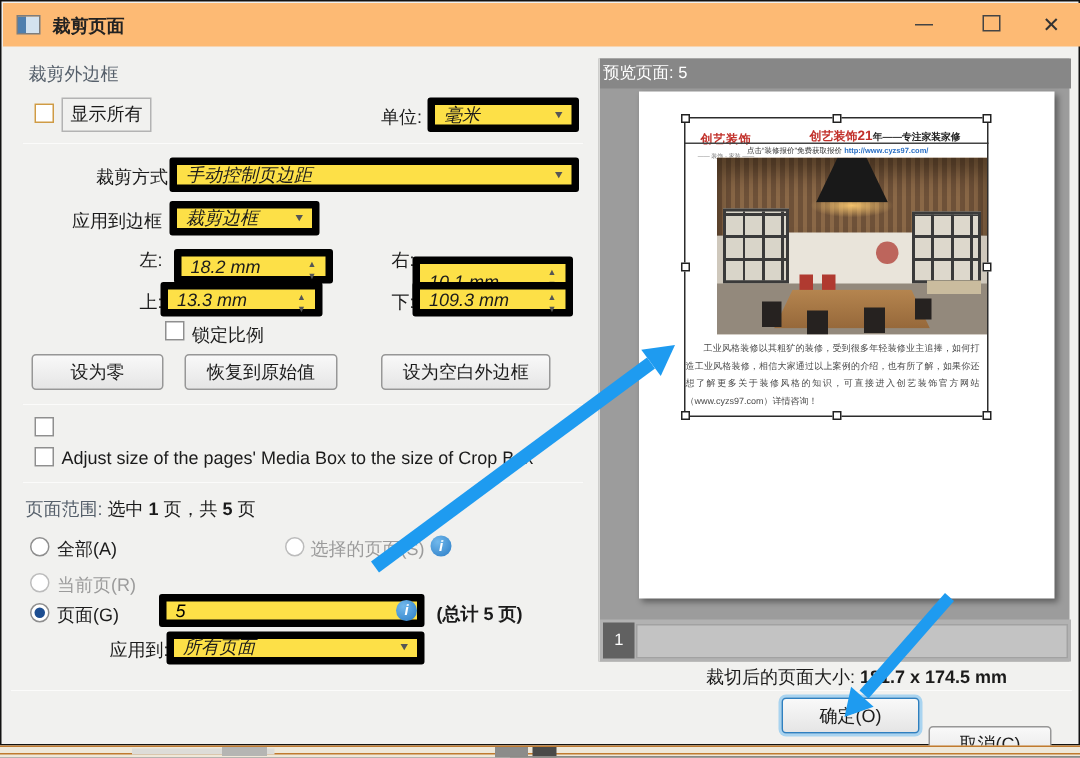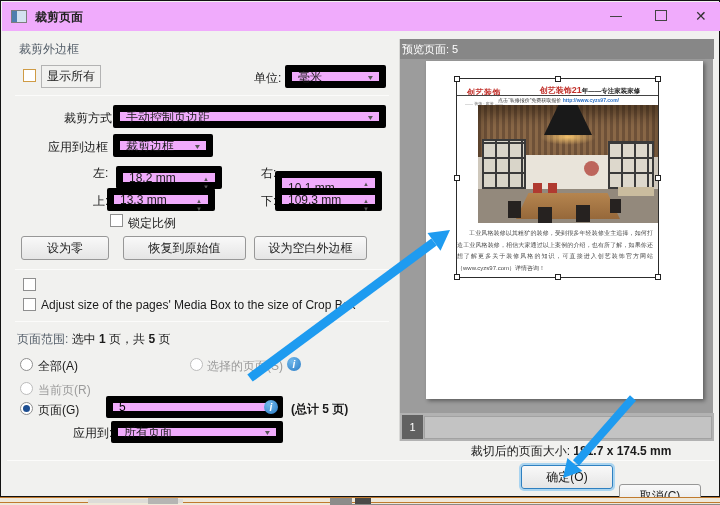--- a/index.html
+++ b/index.html
@@ -1,26 +1,26 @@
 <!DOCTYPE html>
 <html><head>
 <meta charset="utf-8">
 <style>
   html,body{margin:0;padding:0;background:#888;}
   #screen{position:relative;width:720px;height:505px;overflow:hidden;
     font-family:"Liberation Sans","DejaVu Sans",sans-serif;font-size:12px;color:#1b1b1b;}
   .abs{position:absolute;box-sizing:border-box;}
   #dialog{left:0;top:0;width:720px;height:497px;background:#f1f1ef;border:1px solid #121212;}
-  #titlebar{left:1px;top:1px;width:718px;height:29px;background:#f0abfc;}
+  #titlebar{left:1px;top:1px;width:718px;height:29px;background:#fdba74;}
   .wtitle{font-weight:bold;color:#222;}
   .gtitle{color:#56606b;white-space:nowrap;}
   .lbl{white-space:nowrap;color:#1b1b1b;}
   .dis{color:#9b9b9b;}
   .sep{height:1px;background:#dcdcda;border-bottom:1px solid #fbfbfa;}
-  .ddl,.spin,.tbox{background:#f0abfc;border:7px solid #000000;border-radius:2px;}
+  .ddl,.spin,.tbox{background:#fde047;border:5px solid #000000;border-radius:2px;font-style:italic;}
   .ddl .val,.spin .val{position:absolute;left:6px;top:50%;transform:translateY(-50%);white-space:nowrap;}
   .arr{position:absolute;right:5px;top:50%;transform:translateY(-50%) scaleX(1.2);font-size:7px;color:#555;}
   .ud{position:absolute;right:4px;top:2px;width:10px;font-size:6px;color:#555;line-height:8px;text-align:center;}
   .chk{width:13px;height:13px;background:#fff;border:1px solid #8f8f8f;}
   .radio{width:13px;height:13px;background:#fff;border:1px solid #8f8f8f;border-radius:50%;}
   .radio.rdis{border-color:#bcbcbc;}
   .radio.sel::after{content:"";position:absolute;left:2px;top:2px;width:7px;height:7px;border-radius:50%;background:#1d4e91;}
   .btn{background:linear-gradient(#f9f9f9,#e5e5e5);border:1px solid #979797;border-radius:3px;
        display:flex;align-items:center;justify-content:center;color:#1b1b1b;font-size:12px;cursor:default;
        font-family:"Liberation Sans","DejaVu Sans",sans-serif;padding:0;}
@@ -96,21 +96,21 @@
     <span class="abs lbl" style="left:260px;top:192px;">下:</span>
     <div class="abs spin" style="left:274px;top:187px;width:107px;height:23px;">
       <span class="val">109.3 mm</span>
       <span class="ud"><span>▲</span><br><span>▼</span></span>
     </div>
 
     <span class="abs chk" style="left:109px;top:213px;"></span>
     <span class="abs lbl" style="left:127px;top:214px;">锁定比例</span>
 
     <button class="abs btn" style="left:20px;top:235px;width:88px;height:24px;">设为零</button>
-    <button class="abs btn" style="left:122px;top:235px;width:123px;height:24px;">恢复到原始值</button>
+    <button class="abs btn" style="left:122px;top:235px;width:102px;height:24px;">恢复到原始值</button>
     <button class="abs btn" style="left:253px;top:235px;width:113px;height:24px;">设为空白外边框</button>
 
     <div class="abs sep" style="left:14px;top:268px;width:374px;"></div>
 
     <span class="abs chk" style="left:22px;top:277px;"></span>
     <span class="abs chk" style="left:22px;top:297px;"></span>
     <span class="abs lbl" style="left:40px;top:297px;">Adjust size of the pages' Media Box to the size of Crop Box</span>
 
     <div class="abs sep" style="left:14px;top:320px;width:374px;"></div>
 

